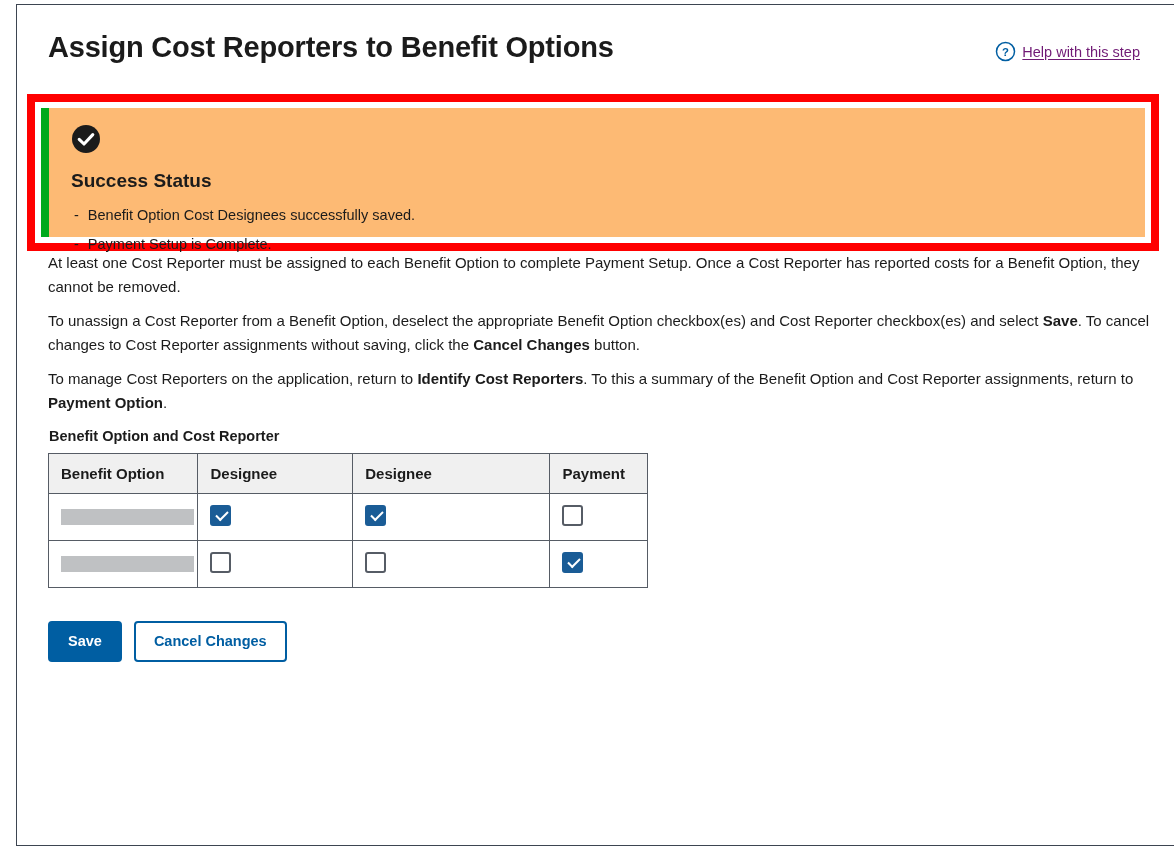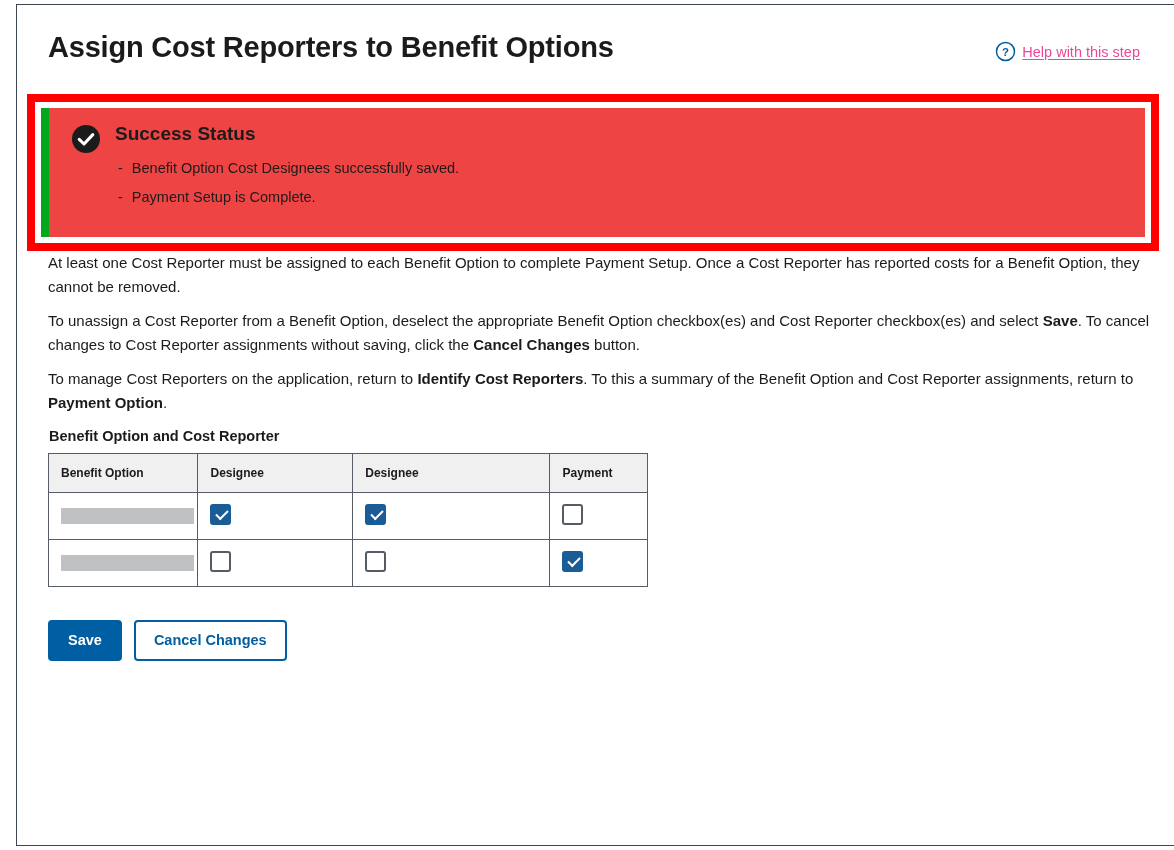--- a/index.html
+++ b/index.html
@@ -43,44 +43,45 @@
     gap: 6px;
     text-decoration: none;
   }
   .help-icon {
     width: 21px; height: 21px;
     display: block;
     flex: 0 0 auto;
   }
   .help-text {
     font-size: 14.5px;
-    color: #ec4899;
+    color: #701a75;
     text-decoration: underline;
     text-underline-offset: 2px;
     white-space: nowrap;
   }
   
   .annotation-box {
     position: absolute;
     left: 10px; top: 89px;
     width: 1132px; height: 157px;
     border: 8px solid #ff0000;
     background: #ffffff;
     padding: 6px;
   }
   
   .alert {
     width: 100%;
     height: 100%;
-    background: #ef4444;
+    background: #fdba74;
     border-left: 8px solid #00a91c;
     padding: 13px 16px 12px 22px;
     display: flex;
     align-items: flex-start;
     gap: 14px;
+    flex-direction: column;
   }
   .alert-icon {
     flex: 0 0 auto;
     width: 30px; height: 30px;
     margin-top: 3px;
   }
   .alert-body { flex: 1 1 auto; padding-top: 1px; }
   .alert-title {
     font-size: 19px;
     font-weight: 700;
@@ -129,21 +130,21 @@
     background: #ffffff;
   }
   table.cr-table th,
   table.cr-table td {
     border: 1px solid #565c65;
     vertical-align: middle;
   }
   table.cr-table th {
     background: #f0f0f0;
     text-align: left;
-    font-size: 12px;
+    font-size: 15px;
     font-weight: 700;
     color: #1b1b1b;
     padding: 11px 12px;
     height: 39px;
   }
   table.cr-table td {
     height: 47px;
     padding: 8px 12px;
   }
   .col-benefit { width: 141px; }

